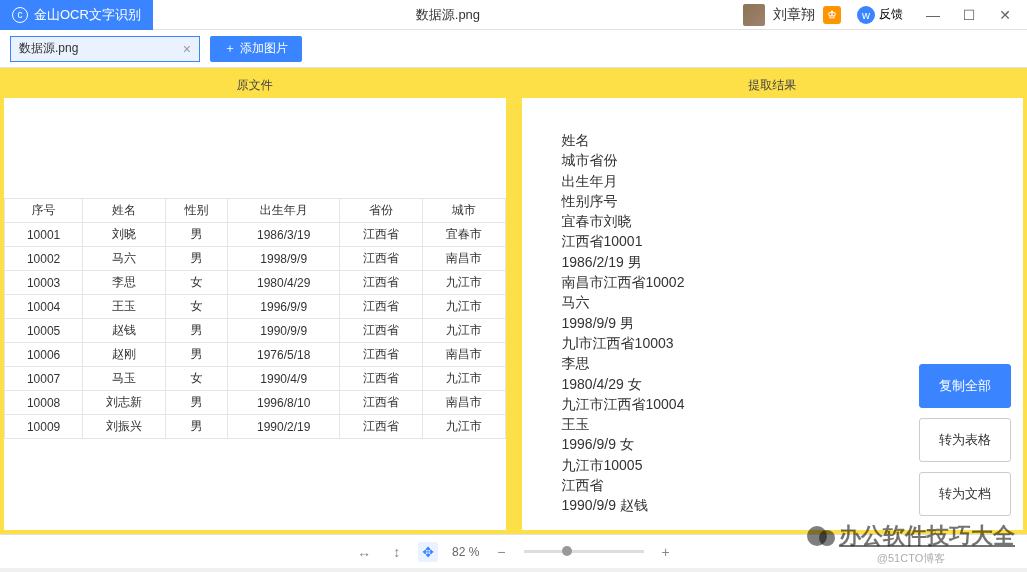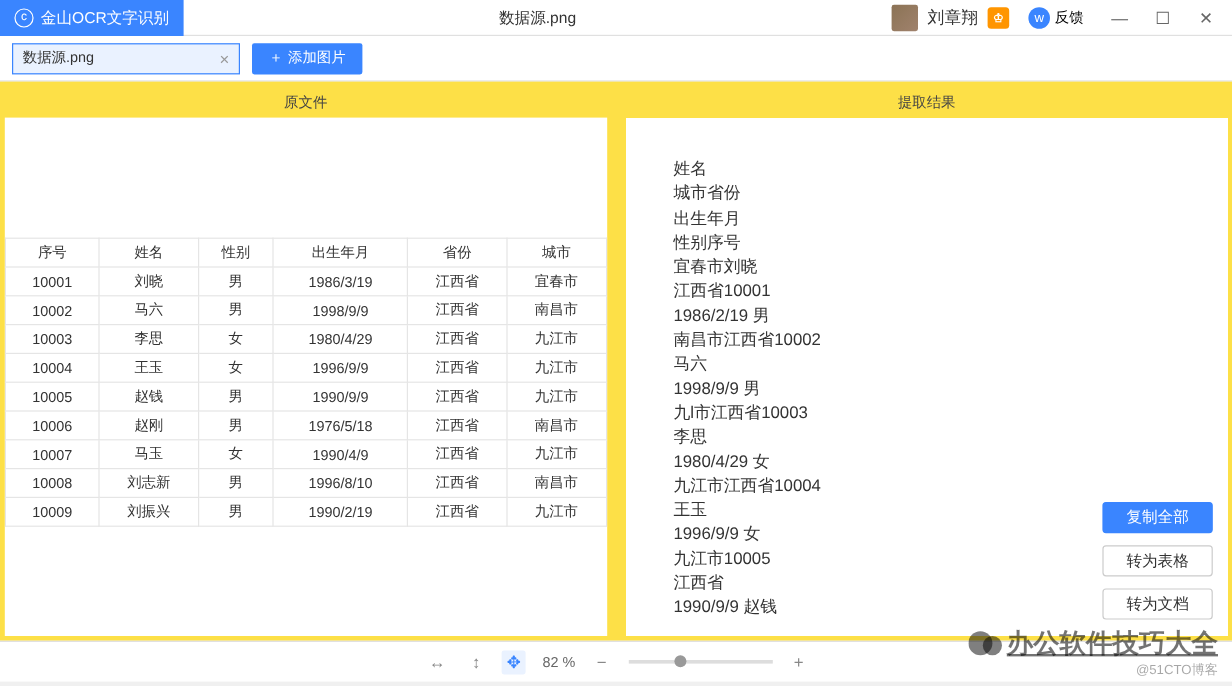--- a/index.html
+++ b/index.html
@@ -29,33 +29,33 @@
     .panel-header { height: 26px; display: flex; align-items: center; justify-content: center; font-size: 12px; color: #444; }
     .panel-body { flex: 1; background: #fff; overflow: auto; position: relative; }
     
     .src-table { width: 100%; border-collapse: collapse; margin-top: 100px; font-size: 12px; }
     .src-table th, .src-table td { border: 1px solid #e5e5e5; padding: 3px 6px; text-align: center; color: #333; height: 21px; }
     .src-table th { font-weight: normal; }
     
     .extract-text { padding: 32px 40px; font-size: 14px; line-height: 1.45; color: #333; white-space: pre-line; }
     
     .action-btns { position: absolute; right: 12px; bottom: 14px; display: flex; flex-direction: column; gap: 10px; }
-    .action-btn { width: 92px; height: 26px; border: 1px solid #ccc; background: #fff; font-size: 13px; cursor: pointer; border-radius: 3px; color: #333; }
+    .action-btn { width: 92px; height: 44px; border: 1px solid #ccc; background: #fff; font-size: 13px; cursor: pointer; border-radius: 3px; color: #333; }
     .action-btn.primary { background: #3a85ff; color: #fff; border-color: #3a85ff; }
     
     .statusbar { height: 34px; background: #fff; border-top: 1px solid #e0e0e0; display: flex; align-items: center; padding: 0 10px; gap: 14px; font-size: 12px; color: #666; }
     .sb-divider { flex: 1; }
     .sb-icon { cursor: pointer; padding: 2px 4px; font-size: 14px; color: #888; }
     .sb-icon.active { color: #3a85ff; background: #eaf2ff; border-radius: 2px; }
     .zoom-track { width: 120px; height: 3px; background: #ddd; position: relative; }
     .zoom-thumb { position: absolute; width: 10px; height: 10px; background: #999; border-radius: 50%; top: -4px; left: 38px; }
     
     .wm-container { position: absolute; right: 12px; bottom: 6px; text-align: right; pointer-events: none; }
     .wm1 { font-size: 22px; font-weight: bold; color: rgba(0,0,0,0.55); display: flex; align-items: center; justify-content: flex-end; gap: 4px; text-decoration: underline; }
-    .wm2 { font-size: 11px; color: rgba(0,0,0,0.35); }
+    .wm2 { font-size: 11px; color: rgba(0,0,0,0.35); text-align: center; }
     .wechat-ic { display: inline-flex; }
     .wechat-ic span { width: 20px; height: 20px; background: rgba(0,0,0,0.5); border-radius: 50%; display: inline-block; }
     .wechat-ic span:last-child { margin-left: -8px; width: 16px; height: 16px; margin-top: 4px; }
   </style>
 </head>
 <body>
 
 <div class="titlebar">
   <div class="app-badge">
     <span class="app-badge-icon">c</span>

